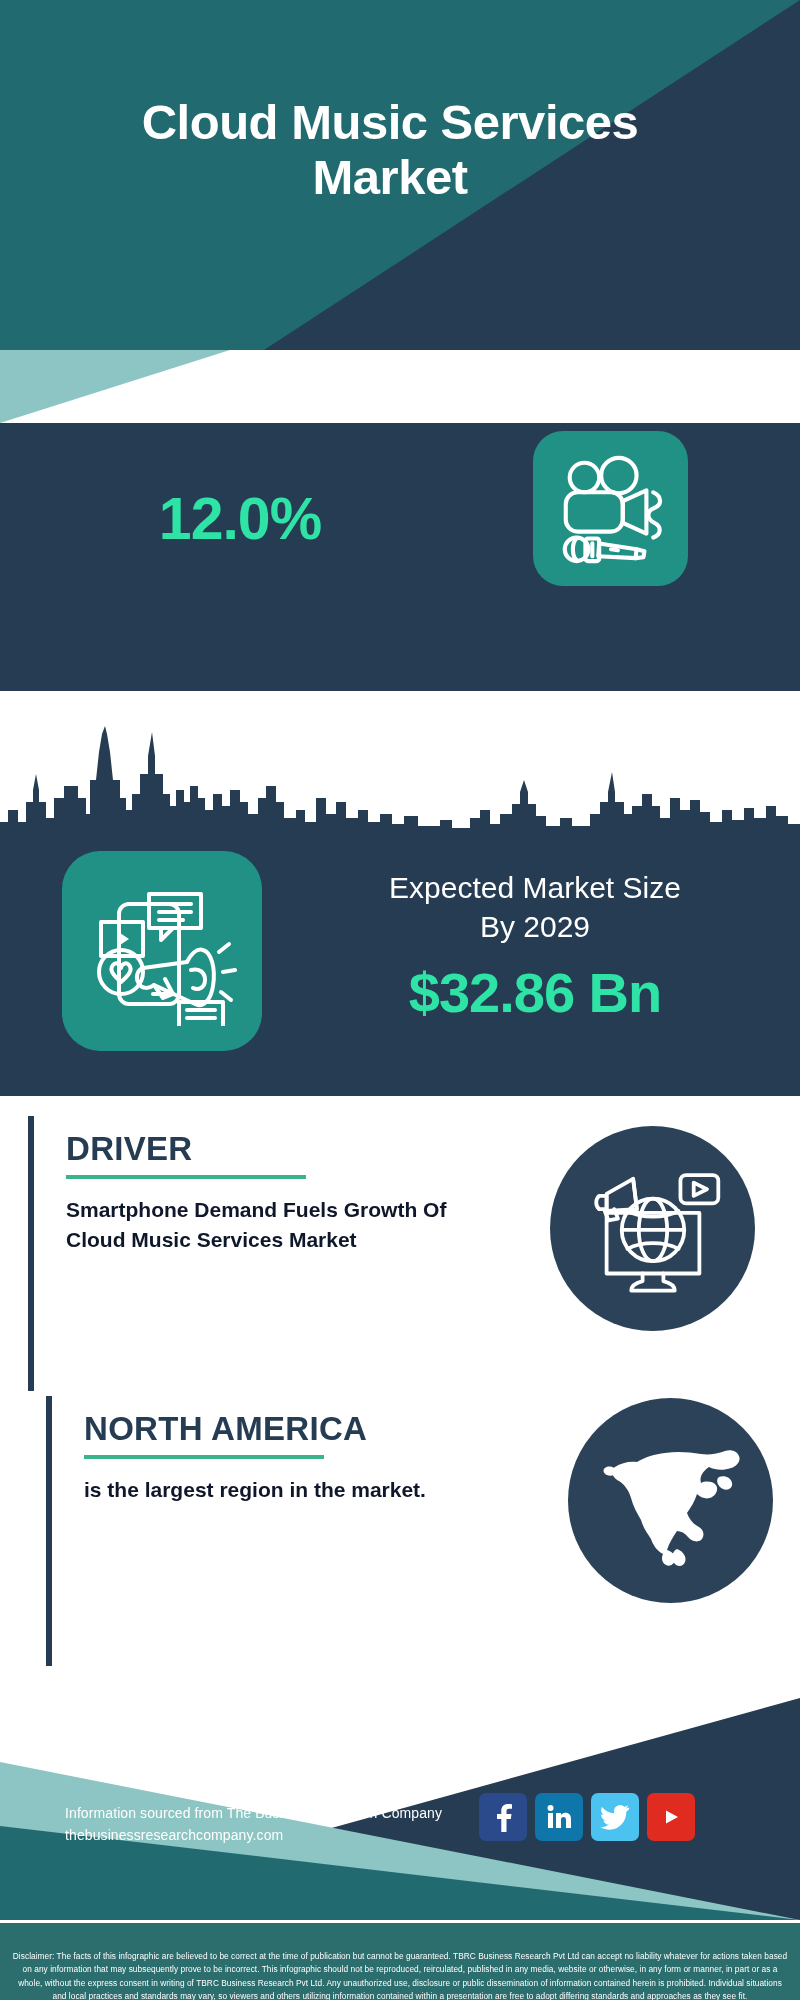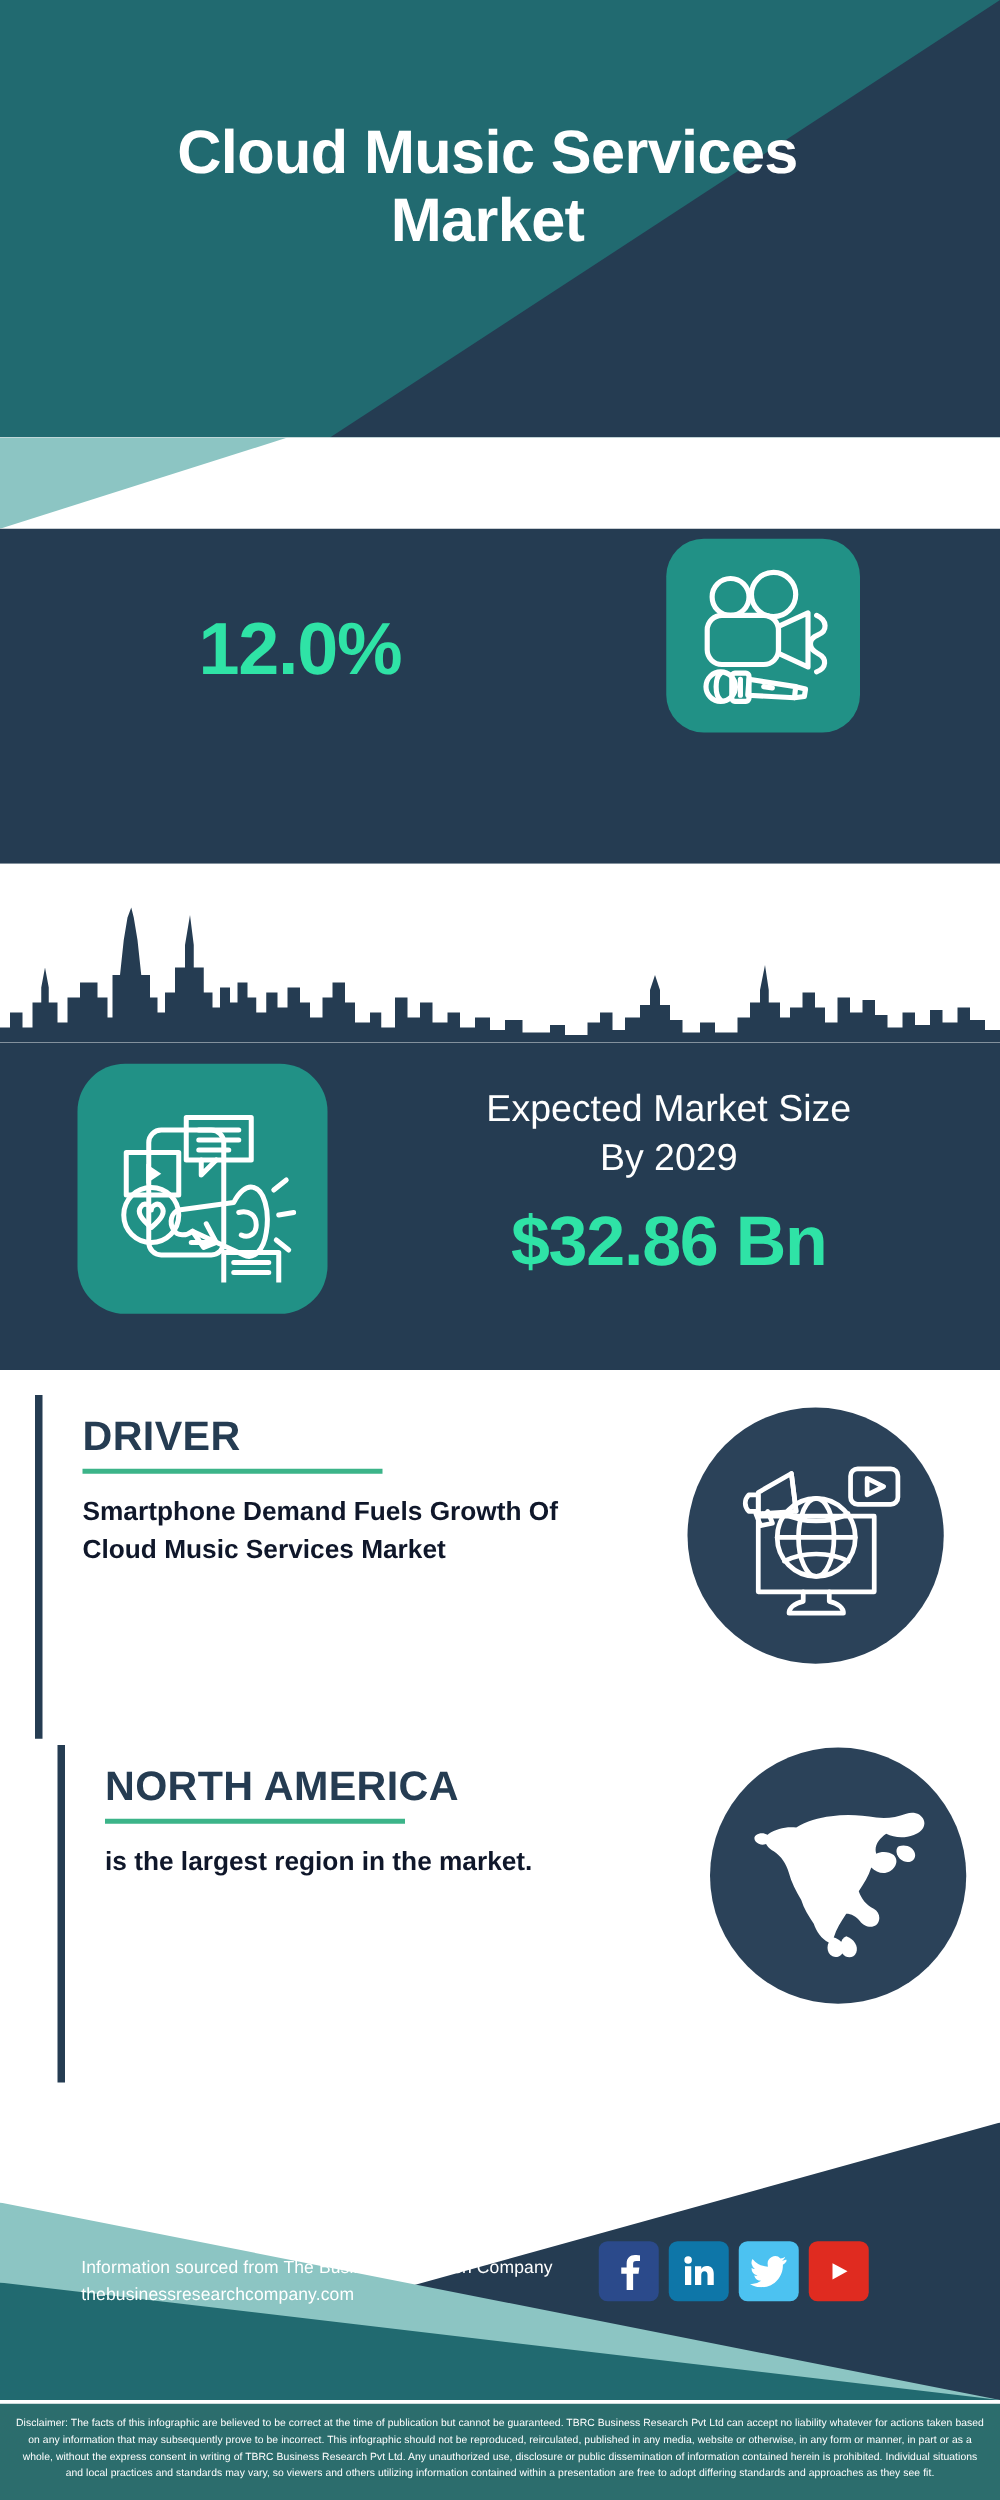--- a/index.html
+++ b/index.html
@@ -78,21 +78,21 @@
 
   .socials { position:absolute; left:479px; top:1793px; display:flex; gap:8px; z-index:6; }
   .soc { width:48px; height:48px; border-radius:7px; display:flex; align-items:center; justify-content:center; }
   .soc-fb { background:#2b4a8b; }
   .soc-li { background:#0e76a8; }
   .soc-tw { background:#4cc2f1; }
   .soc-yt { background:#e02b20; }
 
   
   .disclaimer { position:absolute; left:0; top:1920px; width:800px; height:80px; background:#2c6d6d;
-    border-top:3px solid #ffffff; padding:9px 12px 0 12px; }
+    border-top:3px solid #ffffff; padding:27px 12px 0 12px; }
   .disclaimer p { color:#ffffff; font-size:8.3px; line-height:1.62; text-align:center; letter-spacing:0.05px; }
 </style>
 </head>
 <body>
 
 <div class="stage">
 
   <div class="header">
     <div class="header-diag"></div>
     <div class="header-title">

